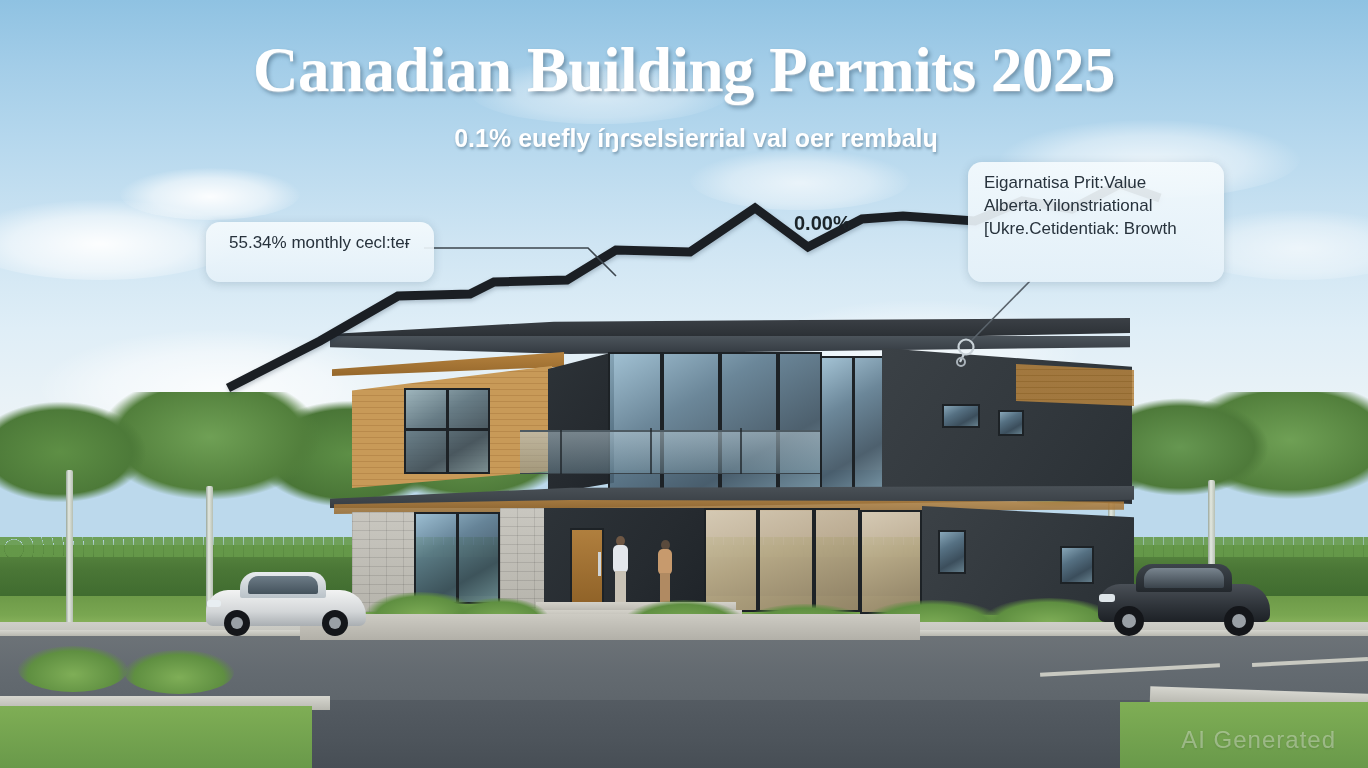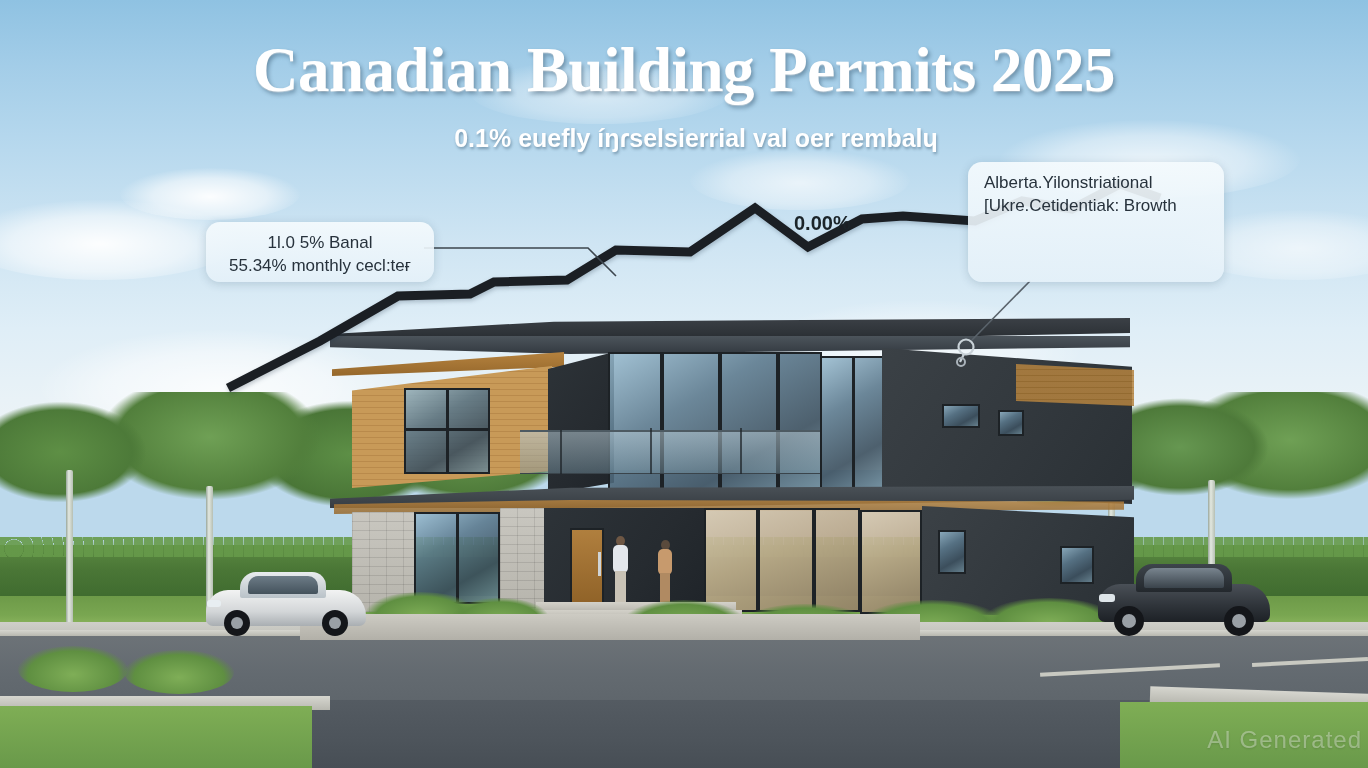--- a/index.html
+++ b/index.html
@@ -182,21 +182,21 @@
   .callout.left .ln { text-align:center; }
 
   .pctlabel {
     position:absolute;
     font-size:20px; font-weight:bold; color:#1b2429;
     font-family:"Liberation Sans", sans-serif;
     white-space:nowrap;
   }
 
   .watermark {
-    position:absolute; right:6px; bottom:14px;
+    position:absolute; right:32px; bottom:14px;
     font-size:24px; letter-spacing:1px;
     color:rgba(255,255,255,.35);
     font-family:"Liberation Sans", sans-serif;
     white-space:nowrap;
     text-shadow:0 1px 2px rgba(0,0,0,.12);
   }
 </style>
 </head>
 <body>
 
@@ -358,25 +358,25 @@
       <circle cx="966" cy="347" r="7.5" fill="none" stroke="#c9d2d8" stroke-width="2.2"></circle>
       <line x1="964" y1="354" x2="960" y2="362" stroke="#c9d2d8" stroke-width="2.2"></line>
       <circle cx="961" cy="362" r="4" fill="none" stroke="#aab3ba" stroke-width="2"></circle>
     </g>
   </svg>
 
   <div class="title">Canadian Building Permits 2025</div>
   <div class="subtitle">0.1% euefly íŋɾselsierrial val oer rembalɥ</div>
 
   <div class="callout left" style="left:206px; top:222px; width:228px; height:60px;">
-    <div class="ln">1l.0 5% Banal</div>
     <div class="ln">55.34% monthly cecl:teғ</div>
   </div>
 
   <div class="callout right" style="left:968px; top:162px; width:256px; height:120px;">
+    <div class="ln">Eigarnatisa Prit:Value</div>
     <div class="ln">Alberta.Yilonstriational</div>
     <div class="ln">[Ukre.Cetidentiak: Browth</div>
   </div>
 
   <div class="pctlabel" style="left:794px; top:212px;text-align:center;">0.00%</div>
 
   <div class="watermark">AI Generated</div>
 
 </div>
 

